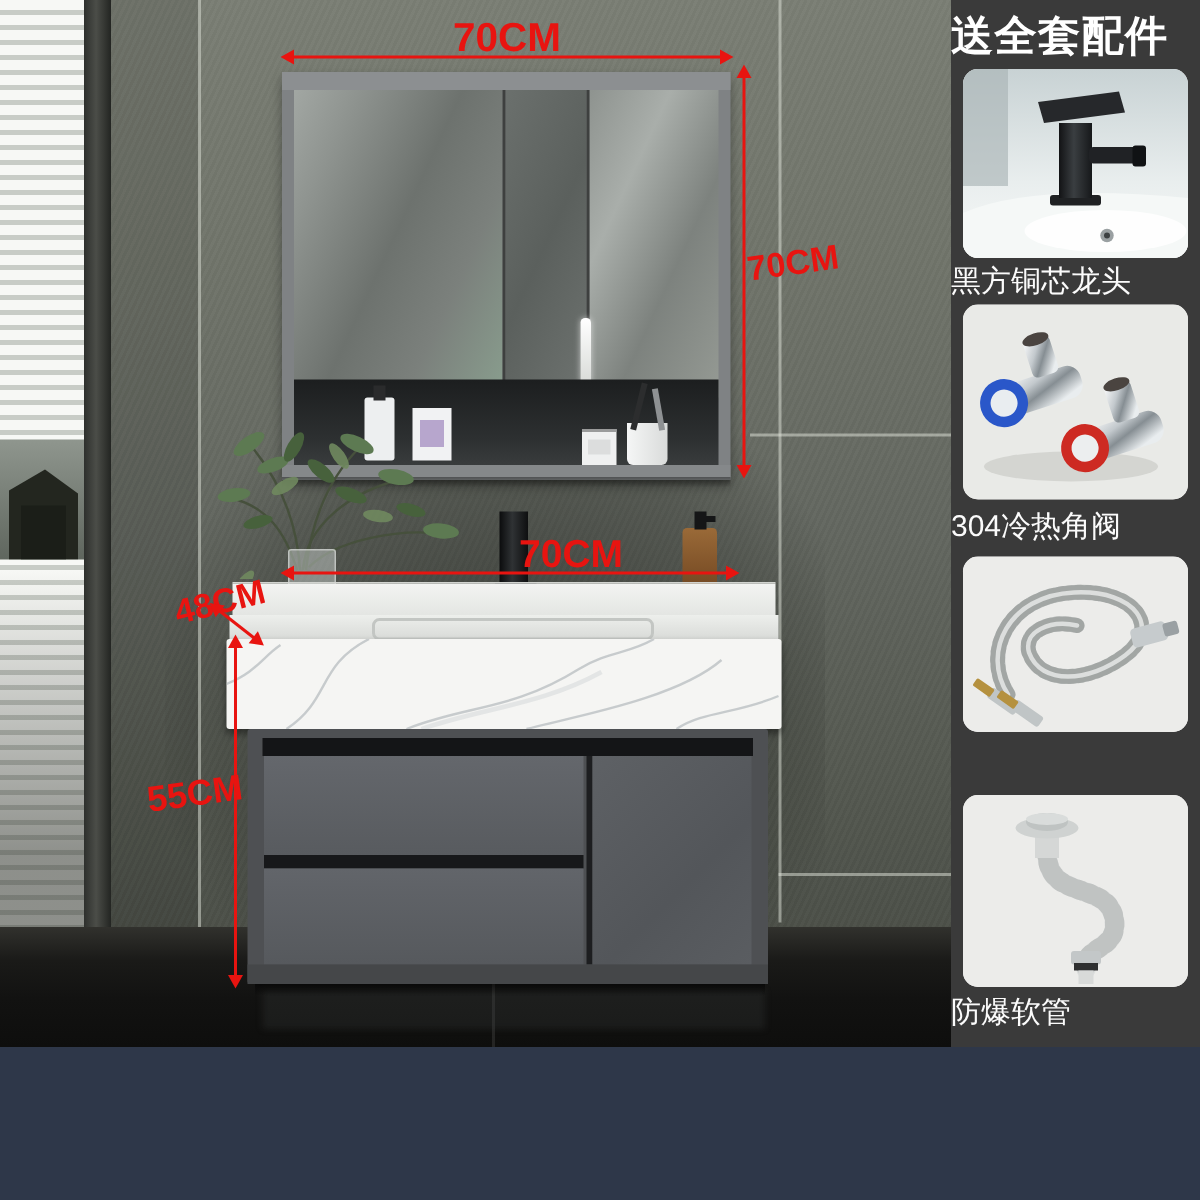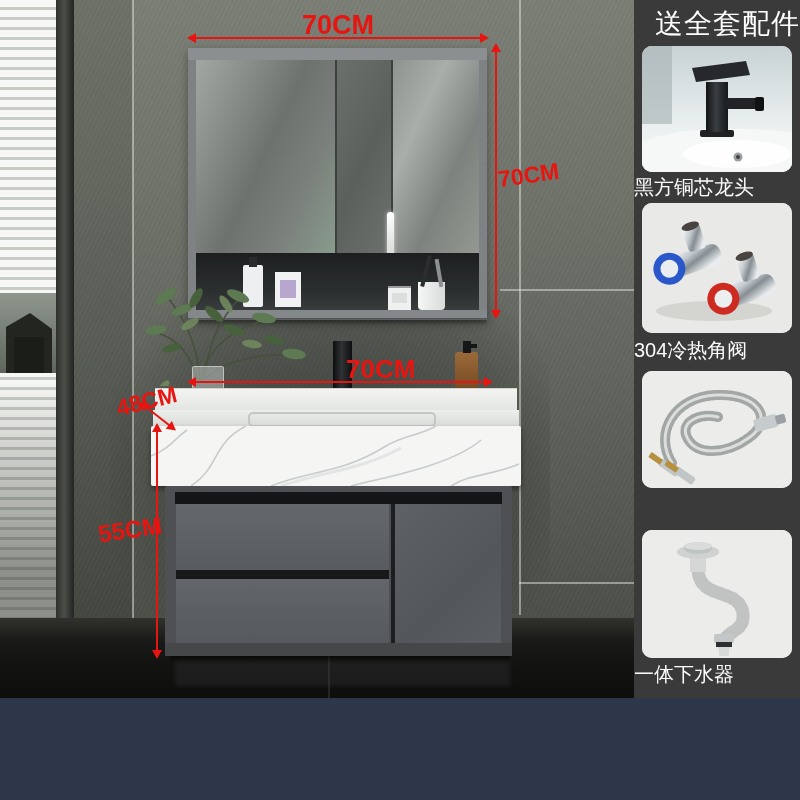--- a/index.html
+++ b/index.html
@@ -97,22 +97,22 @@
   .dim-label{position:absolute;color:#e81410;font-weight:bold;white-space:nowrap;}
   .rline{position:absolute;background:#e81410;}
   .ah{position:absolute;width:0;height:0;border:solid transparent;}
   .ah.l{border-width:5px 9px 5px 0;border-right-color:#e81410;}
   .ah.r{border-width:5px 0 5px 9px;border-left-color:#e81410;}
   .ah.u{border-width:0 5px 9px 5px;border-bottom-color:#e81410;}
   .ah.d{border-width:9px 5px 0 5px;border-top-color:#e81410;}
 
   
   #sidebar{left:634px;top:0;width:166px;height:698px;background:#3a3a3a;}
-  #sb-header{left:0;top:5px;width:166px;text-align:right;color:#fff;
-    font-size:28px;font-weight:normal;letter-spacing:1px;}
+  #sb-header{left:0;top:5px;width:166px;text-align:left;color:#fff;
+    font-size:28px;font-weight:bold;letter-spacing:1px;}
   .card{left:8px;width:150px;background:#efefef;border-radius:10px;overflow:hidden;}
   .card svg{display:block;}
   .card-label{left:0;width:166px;text-align:left;color:#fbfbfb;font-size:20px;}
 
   
   #footer{left:0;top:698px;width:800px;height:102px;background:#2e3749;}
   #f-title{left:0;top:11px;width:800px;text-align:center;color:#fafafa;
     font-size:34px;font-weight:500;letter-spacing:2px;}
   #f-sub{left:0;top:60px;width:800px;text-align:center;color:#eef0f3;font-size:19px;letter-spacing:1px;}
 </style>
@@ -365,19 +365,19 @@
         </g>
         <rect x="48" y="26" width="16" height="16" fill="#d5d7d6"></rect>
         <ellipse cx="56" cy="22" rx="21" ry="7" fill="#cfd2d1"></ellipse>
         <ellipse cx="56" cy="18" rx="14" ry="6" fill="#bfc3c2"></ellipse>
         <ellipse cx="56" cy="16" rx="14" ry="4" fill="#d9dcdb"></ellipse>
         <rect x="72" y="104" width="20" height="9" rx="2" fill="#c3c7c8"></rect>
         <rect x="74" y="112" width="16" height="5" fill="#2e2f30"></rect>
         <rect x="77" y="117" width="10" height="9" fill="#d8dad9"></rect>
       </svg>
     </div>
-    <div class="abs card-label" style="top:661px">一体下水器</div>
+    <div class="abs card-label" style="top:661px">防爆软管</div>
   </div>
 
   <div id="footer" class="abs">
   </div>
 
 </div>
 
 </body></html>

